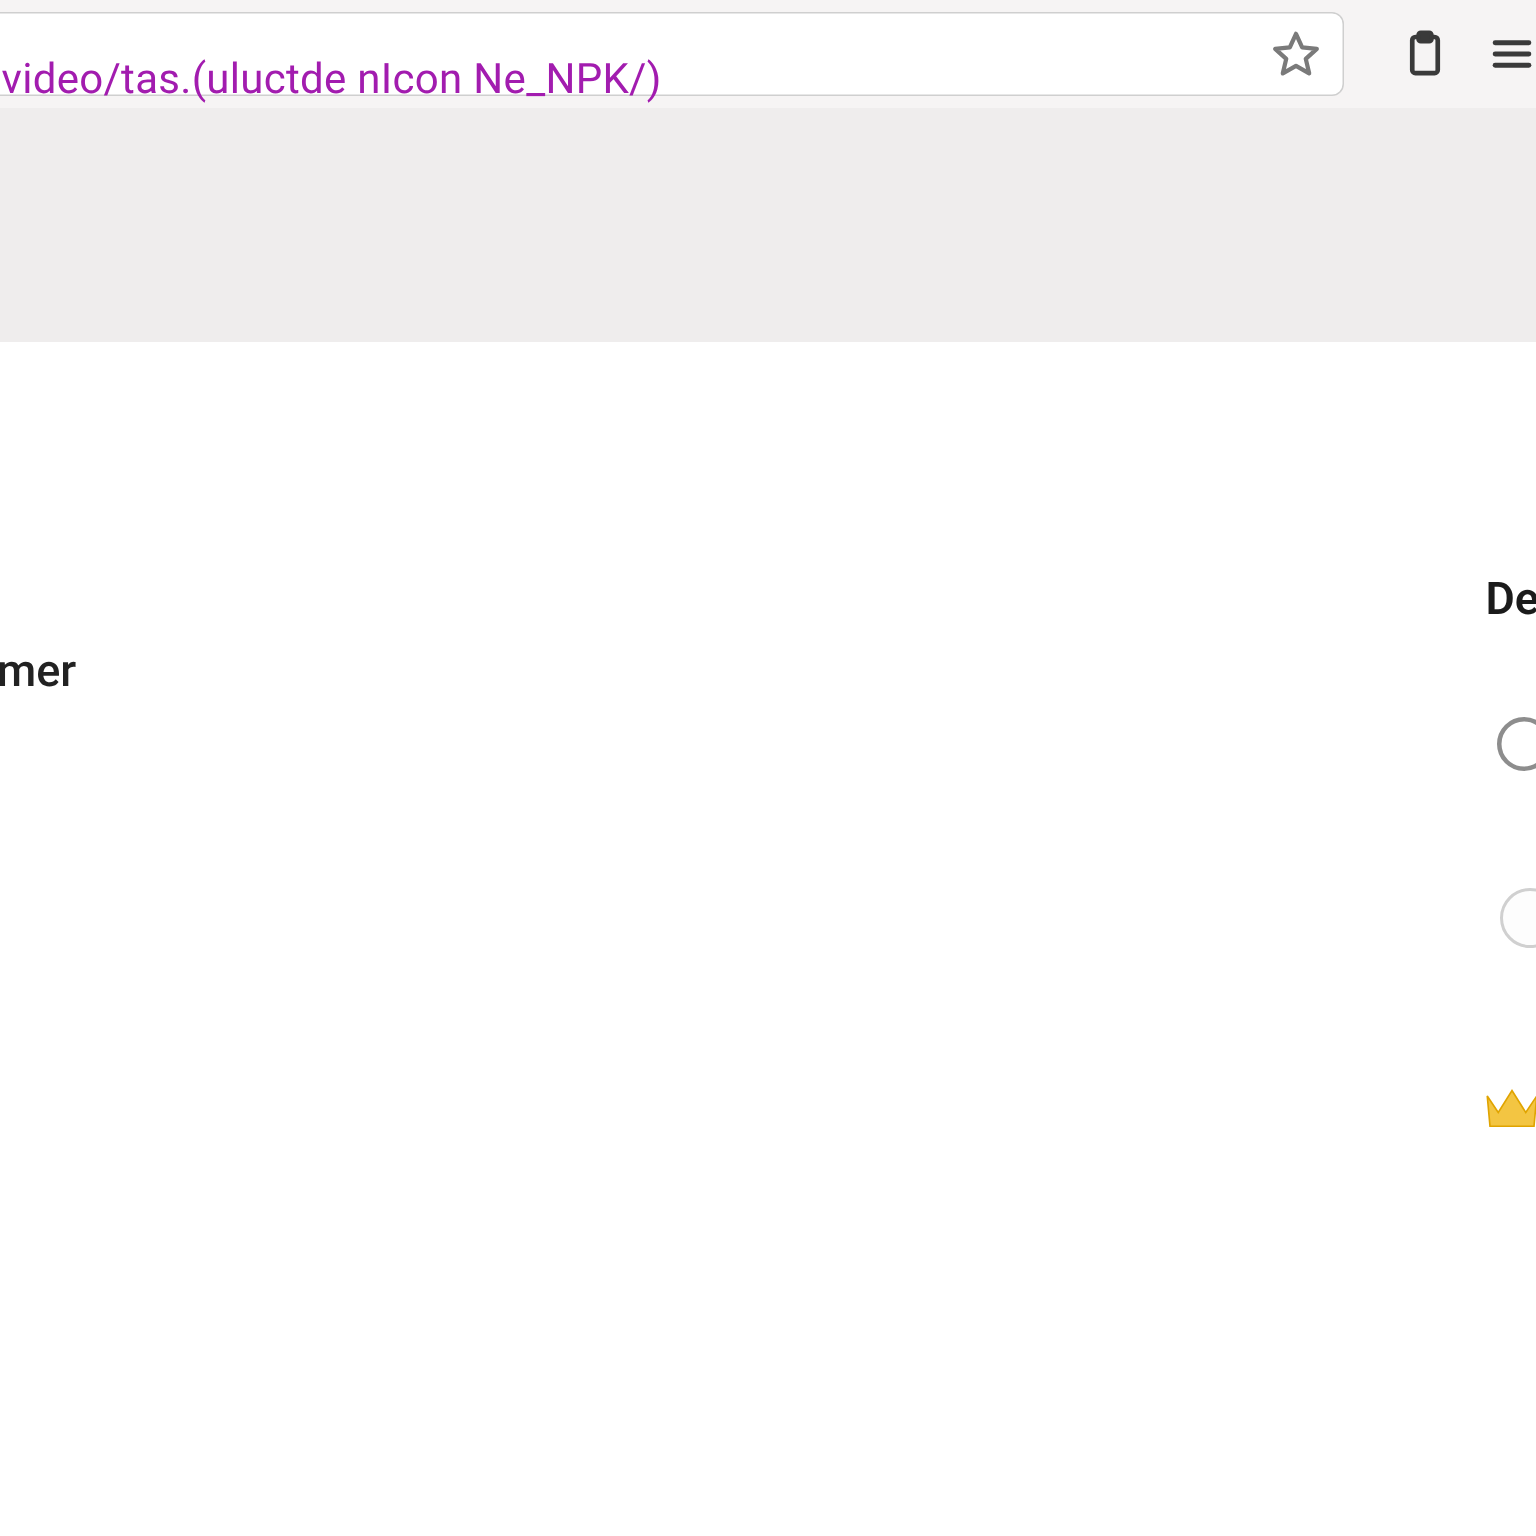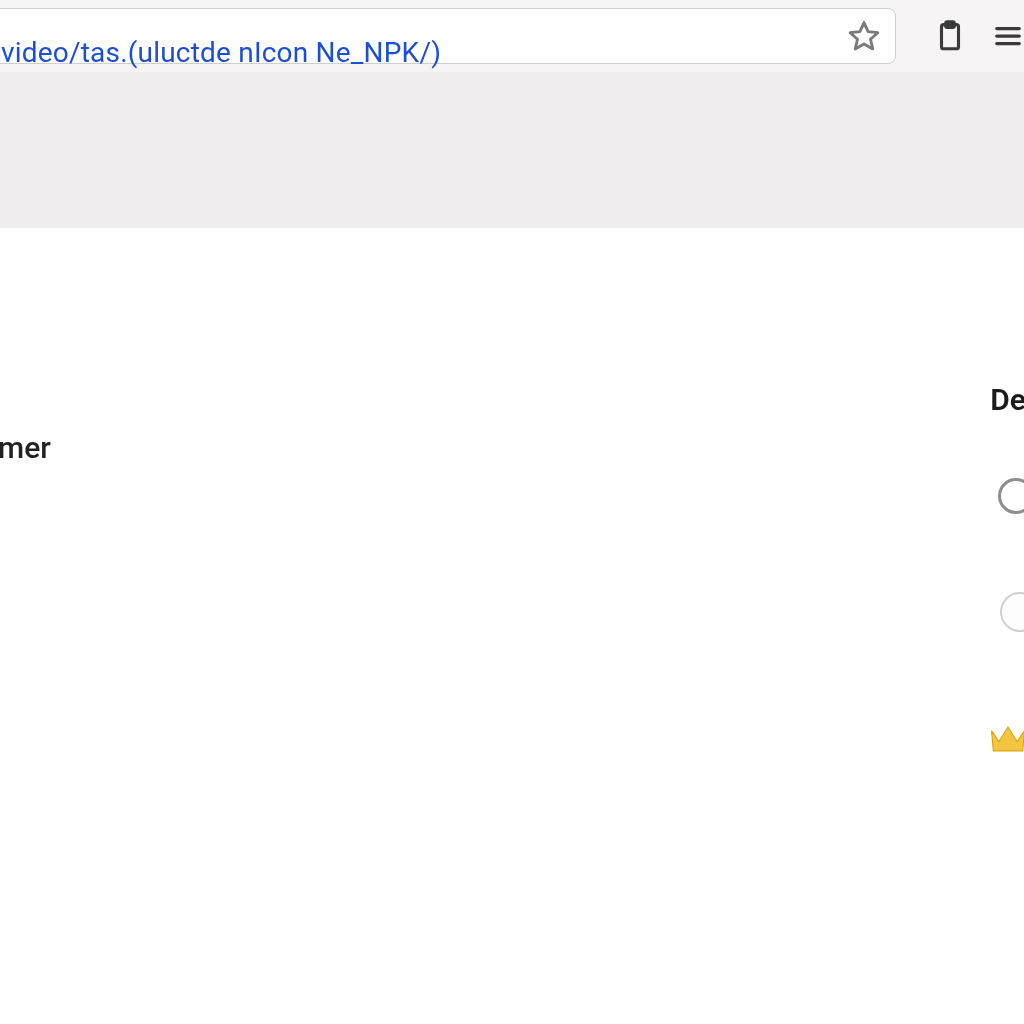--- a/index.html
+++ b/index.html
@@ -28,21 +28,21 @@
     border: 1px solid #cfcfcf;
     border-radius: 8px;
     background: #ffffff;
     display: flex;
     align-items: center;
     padding: 0 14px 0 8px;
   }
   .omnibox .url-text {
     flex: 1;
     font-size: 28px;
-    color: #1d4ed8;
+    color: #a21caf;
     letter-spacing: .2px;
     white-space: nowrap;
     overflow: hidden;
     margin-top: 32px;
   }
   .omnibox .star {
     width: 34px;
     height: 34px;
     flex: 0 0 auto;
     color: #7a7a7a;

